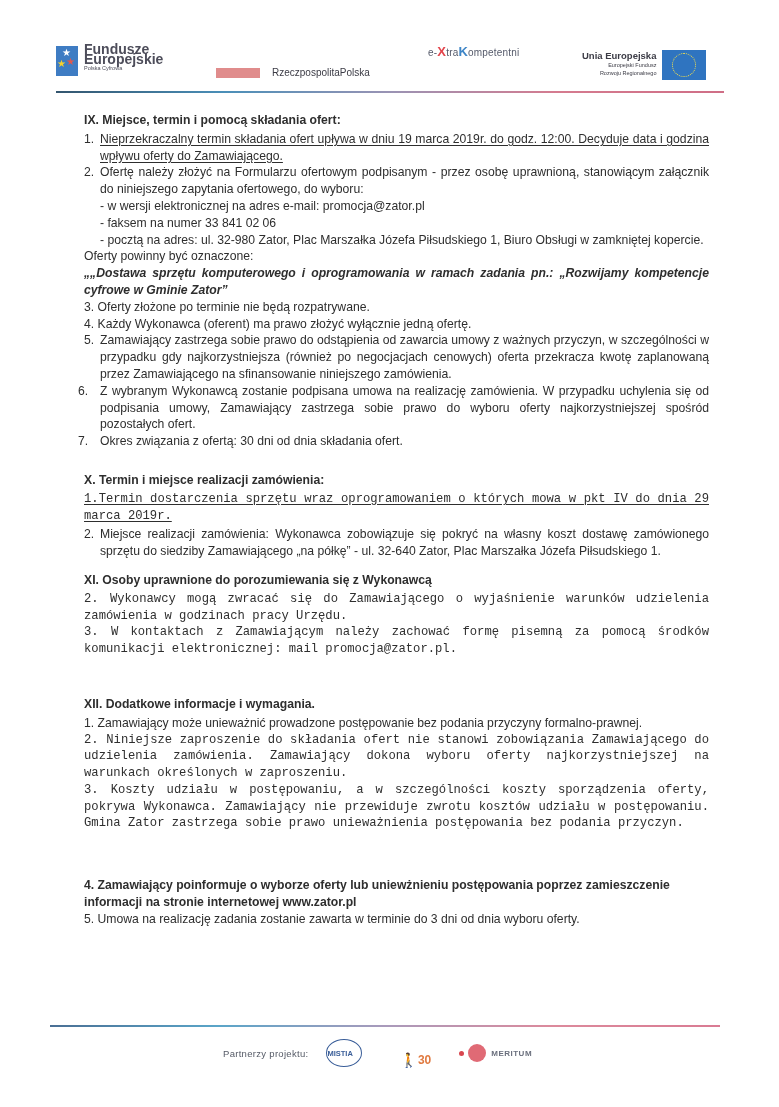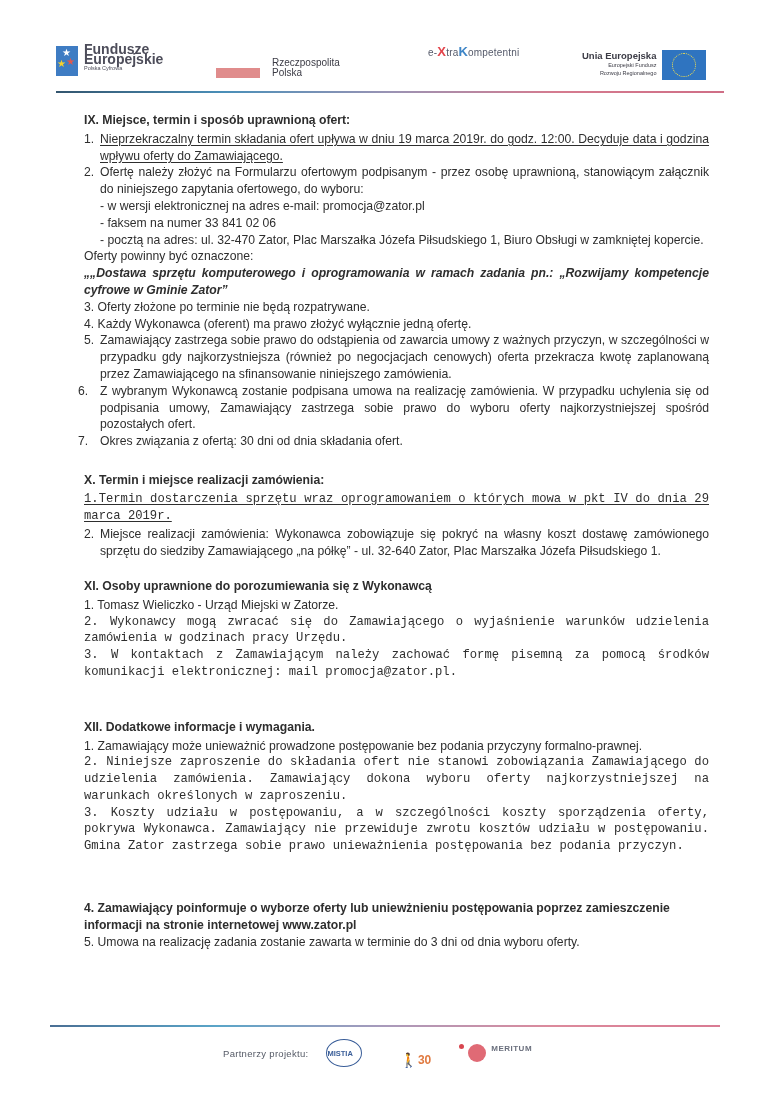--- a/index.html
+++ b/index.html
@@ -15,21 +15,21 @@
   .fe-mark .s2 { left: 1px; top: 13px; color: #f6d12e; }
   .fe-mark .s3 { left: 10px; top: 11px; color: #e0584d; }
   .fe-text { display: flex; flex-direction: column; }
   .fe-text .t1, .fe-text .t2 { font-size: 14px; font-weight: bold; color: #4d4d5a; line-height: 10px; }
   .fe-text .t3 { font-size: 5.5px; color: #4d4d5a; line-height: 9px; }
 
   .logo-rp { position: absolute; left: 216px; top: 52px; display: flex; align-items: flex-end; }
   .rp-flag { width: 44px; height: 16px; display: flex; flex-direction: column; margin-right: 12px; margin-top: 10px; }
   .rp-flag .white { height: 8px; background: #ffffff; }
   .rp-flag .red { height: 14px; background: #e08c8c; }
-  .rp-text { display: flex; flex-direction: column; margin-top: -2px; }
+  .rp-text { display: flex; flex-direction: row; margin-top: -2px; }
   .rp-text span { font-size: 10px; color: #3b3b45; line-height: 10px; }
 
   .logo-ek { position: absolute; left: 428px; top: 46px; display: flex; flex-direction: row; }
   .logo-ek .row { font-size: 10px; color: #555a6a; line-height: 12px; letter-spacing: 0.2px; }
   .logo-ek .bigx { color: #e3454c; font-weight: bold; font-size: 13px; }
   .logo-ek .bigk { color: #3f86c7; font-weight: bold; font-size: 13px; }
 
   .logo-ue { position: absolute; left: 582px; top: 50px; display: flex; }
   .ue-text { display: flex; flex-direction: column; align-items: flex-end; margin-right: 6px; }
   .ue-text .u1 { font-size: 9.5px; font-weight: bold; color: #3b3b45; line-height: 11px; }
@@ -45,33 +45,33 @@
   .section-title { font-weight: bold; margin-bottom: 2px; }
   .item { position: relative; padding-left: 16px; text-align: justify; }
   .item .num { position: absolute; left: 0; top: 0; }
   .u { text-decoration: underline; text-underline-offset: 2px; }
   .bold { font-weight: bold; margin-top: 45px; }
   .bi { font-weight: bold; font-style: italic; text-align: justify; }
   .just { text-align: justify; font-family: Liberation Mono, monospace; }
 
   .sec9 { }
   .sec10 { margin-top: 22px; }
-  .sec11 { margin-top: 18px; }
+  .sec11 { margin-top: 12px; }
   .sec12 { margin-top: 38px; }
 
   
   .footer-line { position: absolute; left: 50px; top: 1025px; width: 670px; height: 1.5px;
     background: linear-gradient(90deg, #4a6f94 0%, #5aa5c8 25%, #a99abb 50%, #dc8a9c 75%, #d97b93 100%); }
   .partners { position: absolute; left: 223px; top: 1036px; height: 34px; display: flex; align-items: center; }
   .partners-label { font-size: 9.5px; color: #555a66; margin-right: 18px; letter-spacing: 0.3px; }
   .mistia { width: 36px; height: 28px; border: 1.5px solid #3a5e99; border-radius: 50%; display: flex; align-items: center; justify-content: flex-start; font-size: 7.5px; font-weight: bold; color: #3a5e99; margin-right: 38px; }
   .logo30 { display: flex; align-items: flex-end; margin-right: 28px; height: 28px; }
   .logo30 .fig { font-size: 14px; color: #3a5e99; line-height: 14px; }
   .logo30 .n30 { font-size: 12px; font-weight: bold; color: #e07a40; line-height: 14px; }
-  .meritum { display: flex; align-items: flex-start; }
+  .meritum { display: flex; align-items: center; }
   .meritum .dot-s { width: 5px; height: 5px; border-radius: 50%; background: #d8464f; margin-right: 4px; }
   .meritum .dot-b { width: 18px; height: 18px; border-radius: 50%; background: #e06a75; margin-right: 5px; }
   .meritum .txt { font-size: 8px; font-weight: bold; color: #6a6f7d; letter-spacing: 0.5px; }
 </style>
 </head>
 <body>
 
 <div class="header">
   <div class="logo-fe">
     <div class="fe-mark">
@@ -112,31 +112,31 @@
         <div class="ring"></div>
       </div>
   </div>
 
   <div class="header-line"></div>
 </div>
 
 <div class="content">
 
   <div class="sec9">
-    <div class="section-title">IX. Miejsce, termin i sposób uprawnioną ofert:</div>
+    <div class="section-title">IX. Miejsce, termin i pomocą składania ofert:</div>
     <div class="item">
       <span class="num">1.</span>
       <span class="u">Nieprzekraczalny termin składania ofert upływa  w dniu 19 marca 2019r. do godz. 12:00. Decyduje data i godzina wpływu oferty do Zamawiającego.</span>
     </div>
     <div class="item">
       <span class="num">2.</span>
       <span>Ofertę należy złożyć na Formularzu ofertowym podpisanym - przez osobę uprawnioną, stanowiącym załącznik do niniejszego zapytania ofertowego, do wyboru:</span>
       <div>- w wersji elektronicznej na adres e-mail: promocja@zator.pl</div>
       <div>- faksem na numer 33 841 02 06</div>
-      <div>- pocztą na adres: ul. 32-470 Zator, Plac Marszałka Józefa Piłsudskiego 1, Biuro Obsługi w zamkniętej kopercie.</div>
+      <div>- pocztą na adres: ul. 32-980 Zator, Plac Marszałka Józefa Piłsudskiego 1, Biuro Obsługi w zamkniętej kopercie.</div>
     </div>
     <div>Oferty powinny być oznaczone:</div>
     <div class="bi">„„Dostawa  sprzętu  komputerowego  i oprogramowania w ramach zadania pn.: „Rozwijamy kompetencje cyfrowe w Gminie Zator”</div>
     <div>3. Oferty złożone po terminie nie będą rozpatrywane.</div>
     <div>4. Każdy Wykonawca (oferent)  ma prawo złożyć wyłącznie jedną ofertę.</div>
     <div class="item">
       <span class="num">5.</span>
       <span>Zamawiający zastrzega sobie prawo do odstąpienia od zawarcia umowy z ważnych przyczyn, w szczególności w przypadku gdy najkorzystniejsza (również po negocjacjach cenowych) oferta przekracza kwotę zaplanowaną przez Zamawiającego na sfinansowanie niniejszego zamówienia.</span>
     </div>
     <div class="item" style="margin-left:-6px; padding-left:22px;">
@@ -153,21 +153,20 @@
     <div class="section-title">X.  Termin i miejsce realizacji zamówienia:</div>
     <div class="u just" style="padding-left:0; text-indent:0;">1.Termin dostarczenia sprzętu wraz oprogramowaniem o których mowa w pkt IV do dnia 29 marca 2019r.</div>
     <div class="item" style="margin-top:2px;">
       <span class="num">2.</span>
       <span>Miejsce realizacji zamówienia: Wykonawca zobowiązuje się pokryć na własny koszt dostawę zamówionego sprzętu do siedziby Zamawiającego „na półkę”  - ul. 32-640 Zator, Plac Marszałka Józefa Piłsudskiego 1.</span>
     </div>
   </div>
 
   <div class="sec11">
     <div class="section-title">XI.  Osoby uprawnione do porozumiewania się z Wykonawcą</div>
-    <div> 1.  Tomasz Wieliczko - Urząd Miejski w Zatorze.</div>
     <div class="just">2.  Wykonawcy mogą zwracać się do Zamawiającego o wyjaśnienie warunków udzielenia zamówienia w godzinach pracy Urzędu.</div>
     <div class="just">3.  W kontaktach z Zamawiającym należy zachować formę pisemną za pomocą środków komunikacji elektronicznej: mail promocja@zator.pl.</div>
   </div>
 
   <div class="sec12">
     <div class="section-title">XII.  Dodatkowe informacje i wymagania.</div>
     <div>1. Zamawiający może unieważnić prowadzone postępowanie bez podania przyczyny formalno-prawnej.</div>
     <div class="just">2. Niniejsze zaproszenie do składania ofert nie stanowi zobowiązania Zamawiającego do udzielenia zamówienia. Zamawiający dokona wyboru oferty najkorzystniejszej na warunkach określonych w zaproszeniu.</div>
     <div class="just">3. Koszty udziału w postępowaniu, a w szczególności koszty sporządzenia oferty, pokrywa Wykonawca. Zamawiający nie przewiduje zwrotu kosztów udziału w postępowaniu. Gmina Zator zastrzega sobie prawo unieważnienia postępowania bez podania przyczyn.</div>
     <div class="bold">4. Zamawiający poinformuje o wyborze oferty lub uniewżnieniu postępowania poprzez zamieszczenie informacji na stronie internetowej www.zator.pl</div>

